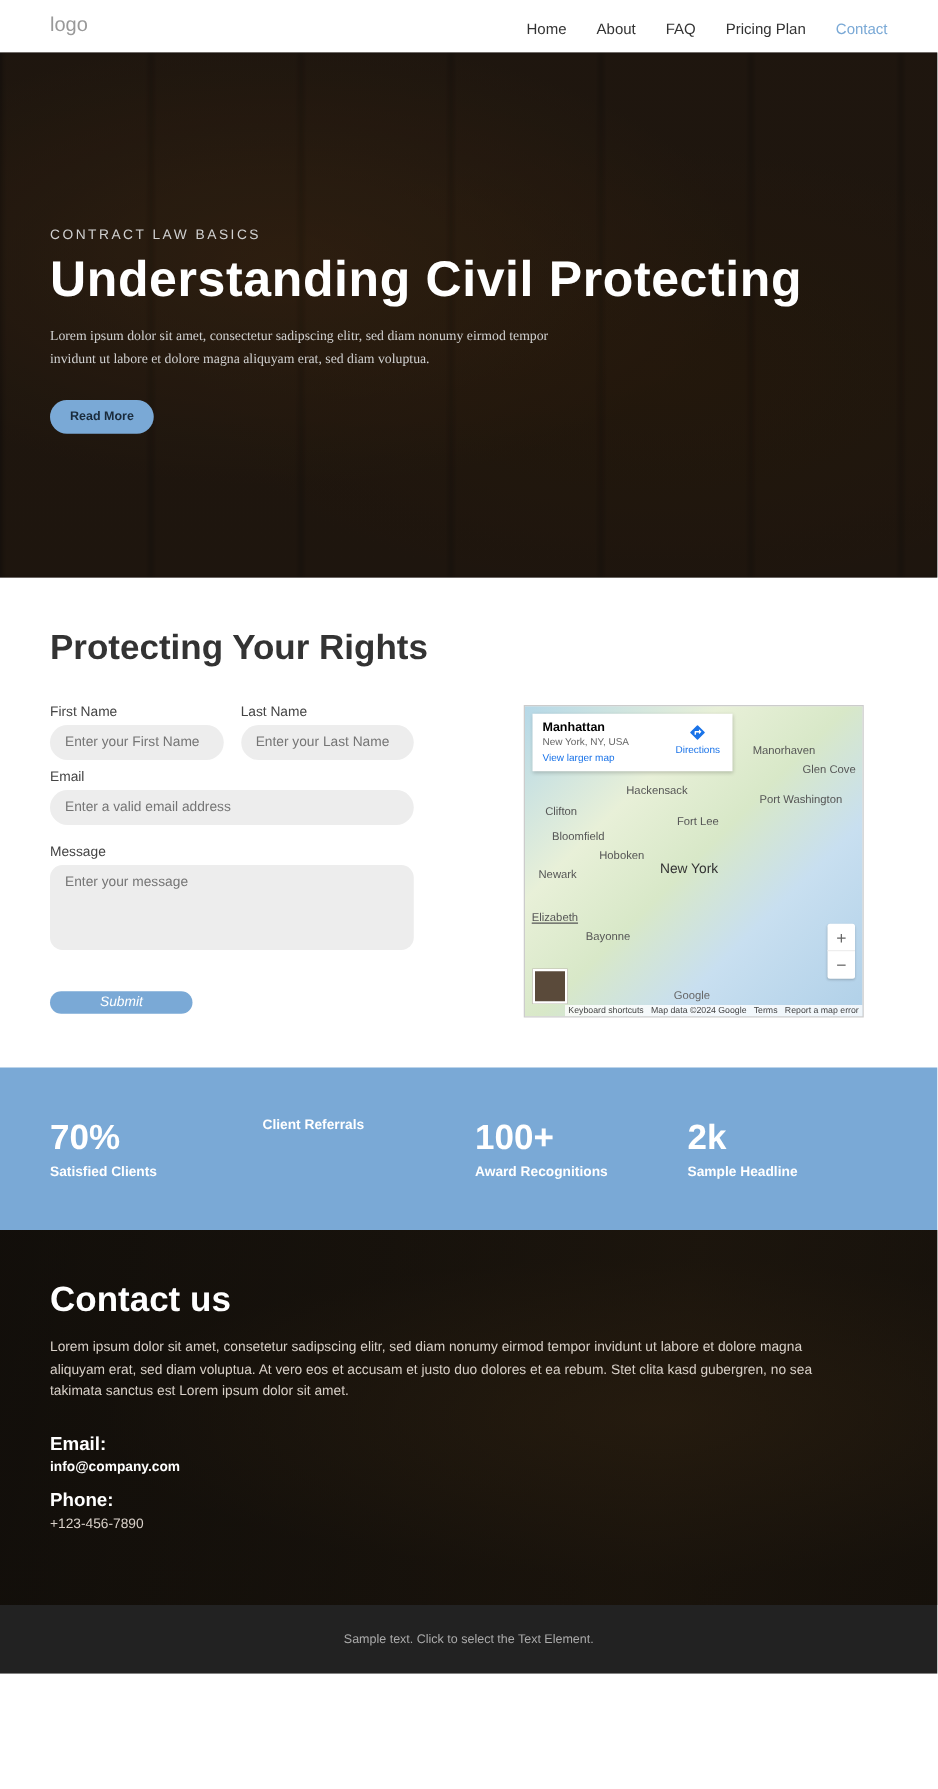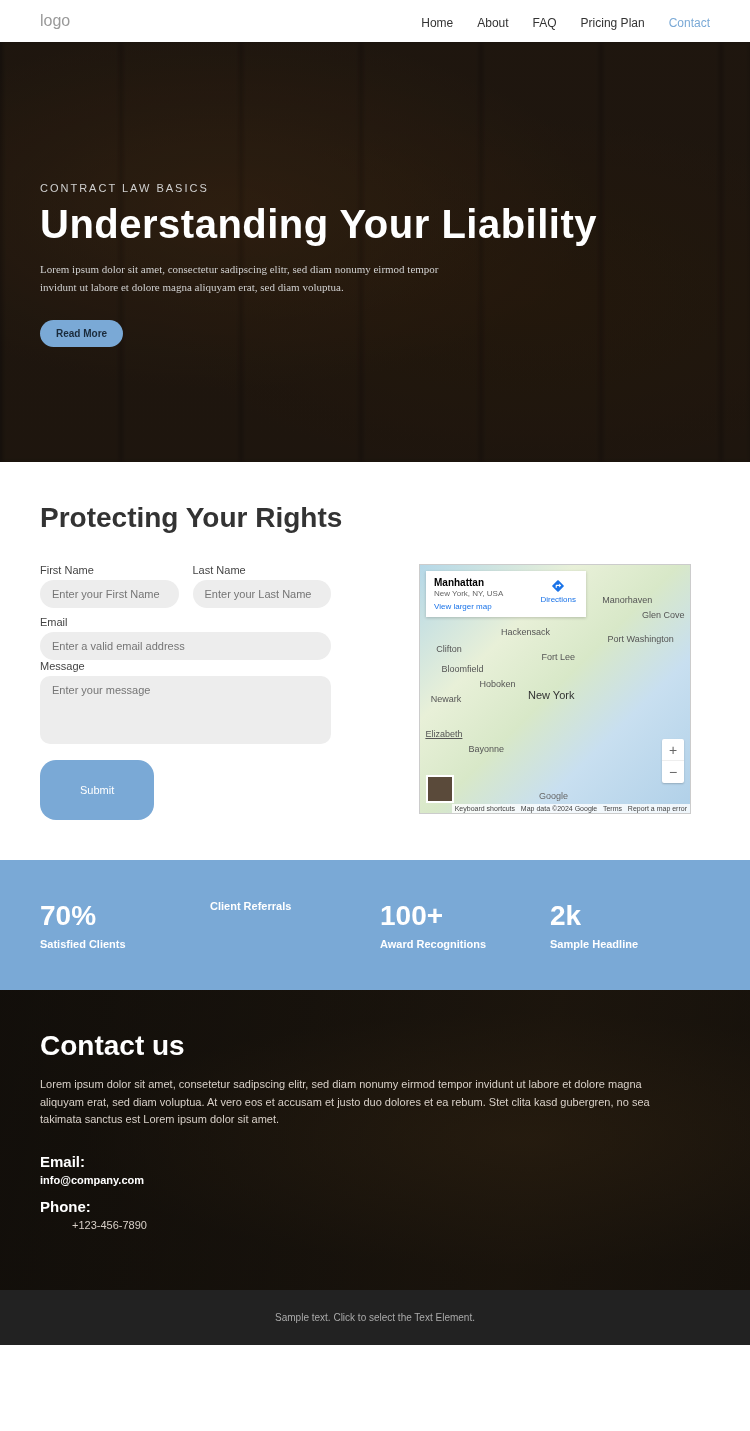--- a/index.html
+++ b/index.html
@@ -25,22 +25,22 @@
 .section2 { padding: 40px; background: #fff; }
 .section2 h2 { font-size: 28px; font-weight: 700; margin-bottom: 30px; }
 .form-map { display: flex; gap: 88px; }
 .form-col { flex: 1; }
 .map-col { flex: 1; }
 .row2 { display: flex; gap: 14px; margin-bottom: 8px; }
 .field { flex: 1; }
 label { display: block; font-size: 11px; color: #444; margin-bottom: 4px; }
 input[type=text], input[type=email], textarea { width: 100%; background: #ededed; border: none; border-radius: 16px; padding: 8px 12px; font-size: 11px; color: #666; font-family: inherit; }
 textarea { border-radius: 10px; height: 68px; resize: none; }
-.full { margin-bottom: 0; }
-.btn-submit { background: #7aa9d6; color: #fff; font-size: 11px; padding: 24px 40px; border: none; border-radius: 16px; cursor: pointer; margin-top: 12px; }
+.full { margin-bottom: 16px; }
+.btn-submit { background: #7aa9d6; color: #fff; font-size: 11px; padding: 3px 40px; border: none; border-radius: 16px; cursor: pointer; margin-top: 12px; font-style: italic; }
 
 
 .map { position: relative; width: 272px; height: 250px; background: linear-gradient(135deg, #b5d8e8 0%, #e8f0d8 30%, #d8e8c8 50%, #c8dff0 70%, #b0d0e8 100%); border: 1px solid #ccc; overflow: hidden; font-size: 9px; }
 .map-info { position: absolute; top: 6px; left: 6px; background: #fff; padding: 6px 8px; width: 160px; box-shadow: 0 1px 3px rgba(0,0,0,0.2); }
 .map-info-title { font-weight: 700; font-size: 10px; color: #000; }
 .map-info-sub { font-size: 8px; color: #666; margin-top: 1px; }
 .map-info-link { font-size: 8px; color: #1a73e8; margin-top: 4px; display: block; }
 .map-directions { position: absolute; top: 8px; right: 10px; text-align: center; }
 .dir-icon { width: 14px; height: 14px; margin: 0 auto 2px; }
 .dir-icon svg { width: 14px; height: 14px; fill: #1a73e8; }
@@ -58,21 +58,21 @@
 .stat { flex: 1; }
 .stat-num { font-size: 28px; font-weight: 700; margin-bottom: 6px; }
 .stat-label { font-size: 11px; font-weight: 700; }
 
 
 .contact { position: relative; padding: 40px; color: #fff; background: linear-gradient(rgba(15,12,8,0.7), rgba(15,12,8,0.75)), radial-gradient(ellipse at 70% 50%, rgba(130,90,40,0.5), transparent 60%), linear-gradient(100deg, #1a1510 0%, #2a2015 40%, #3a2a18 70%, #2a2015 100%); min-height: 300px; }
 .contact h2 { font-size: 28px; font-weight: 700; margin-bottom: 14px; }
 .contact > p { font-size: 11px; line-height: 1.6; color: #d8d0c8; max-width: 640px; margin-bottom: 24px; }
 .ci-label { font-size: 15px; font-weight: 700; margin-bottom: 4px; }
 .ci-val { font-size: 11px; font-weight: 700; margin-bottom: 12px; }
-.ci-val2 { font-size: 11px; color: #d8d0c8; margin-left: 32px; }
+.ci-val2 { font-size: 11px; color: #d8d0c8; }
 
 
 .footer { background: #222; color: #aaa; text-align: center; padding: 22px; font-size: 10px; }
 </style>
 </head>
 <body>
 
 <header class="header">
   <div class="logo">logo</div>
   <nav class="nav">
@@ -80,21 +80,21 @@
     <a href="#">About</a>
     <a href="#">FAQ</a>
     <a href="#">Pricing Plan</a>
     <a href="#" class="active">Contact</a>
   </nav>
 </header>
 
 <section class="hero">
   <div class="hero-content">
     <div class="eyebrow">CONTRACT LAW BASICS</div>
-    <h1>Understanding Your Liability</h1>
+    <h1>Understanding Civil Protecting</h1>
     <p>Lorem ipsum dolor sit amet, consectetur sadipscing elitr, sed diam nonumy eirmod tempor invidunt ut labore et dolore magna aliquyam erat, sed diam voluptua.</p>
     <button class="btn-read">Read More</button>
   </div>
 </section>
 
 <section class="section2">
   <h2>Protecting Your Rights</h2>
   <div class="form-map">
     <div class="form-col">
       <div class="row2">

